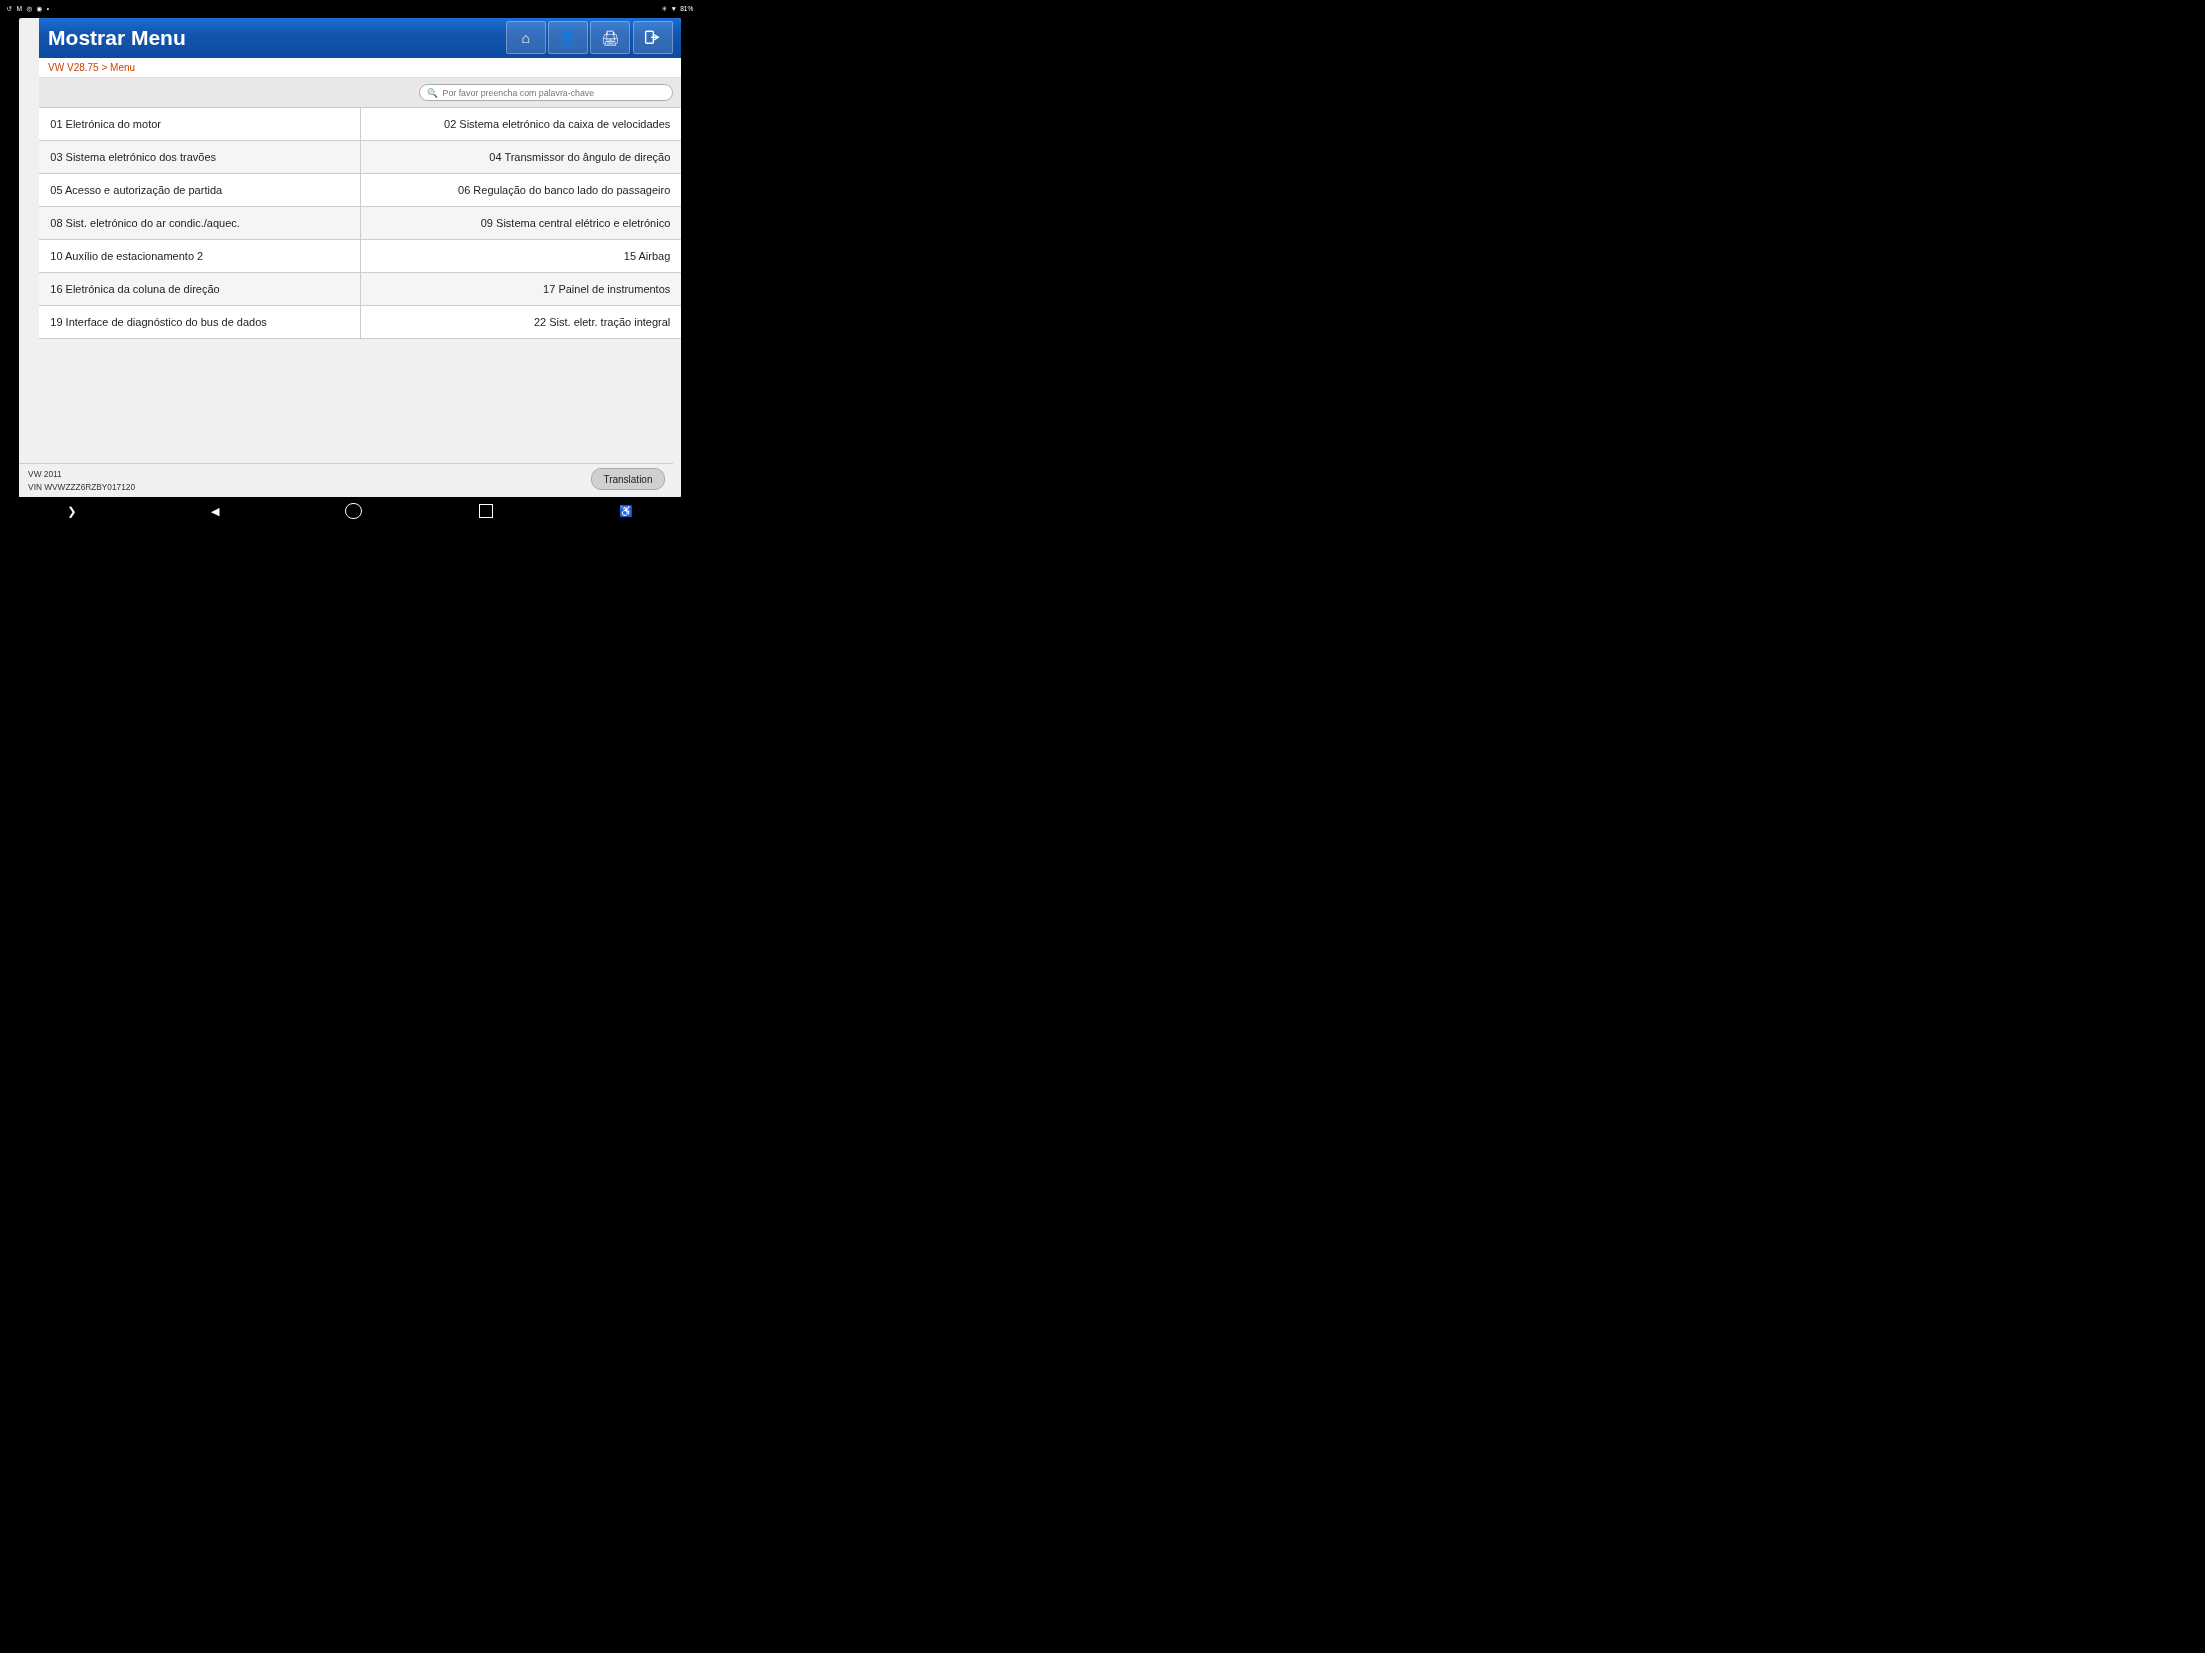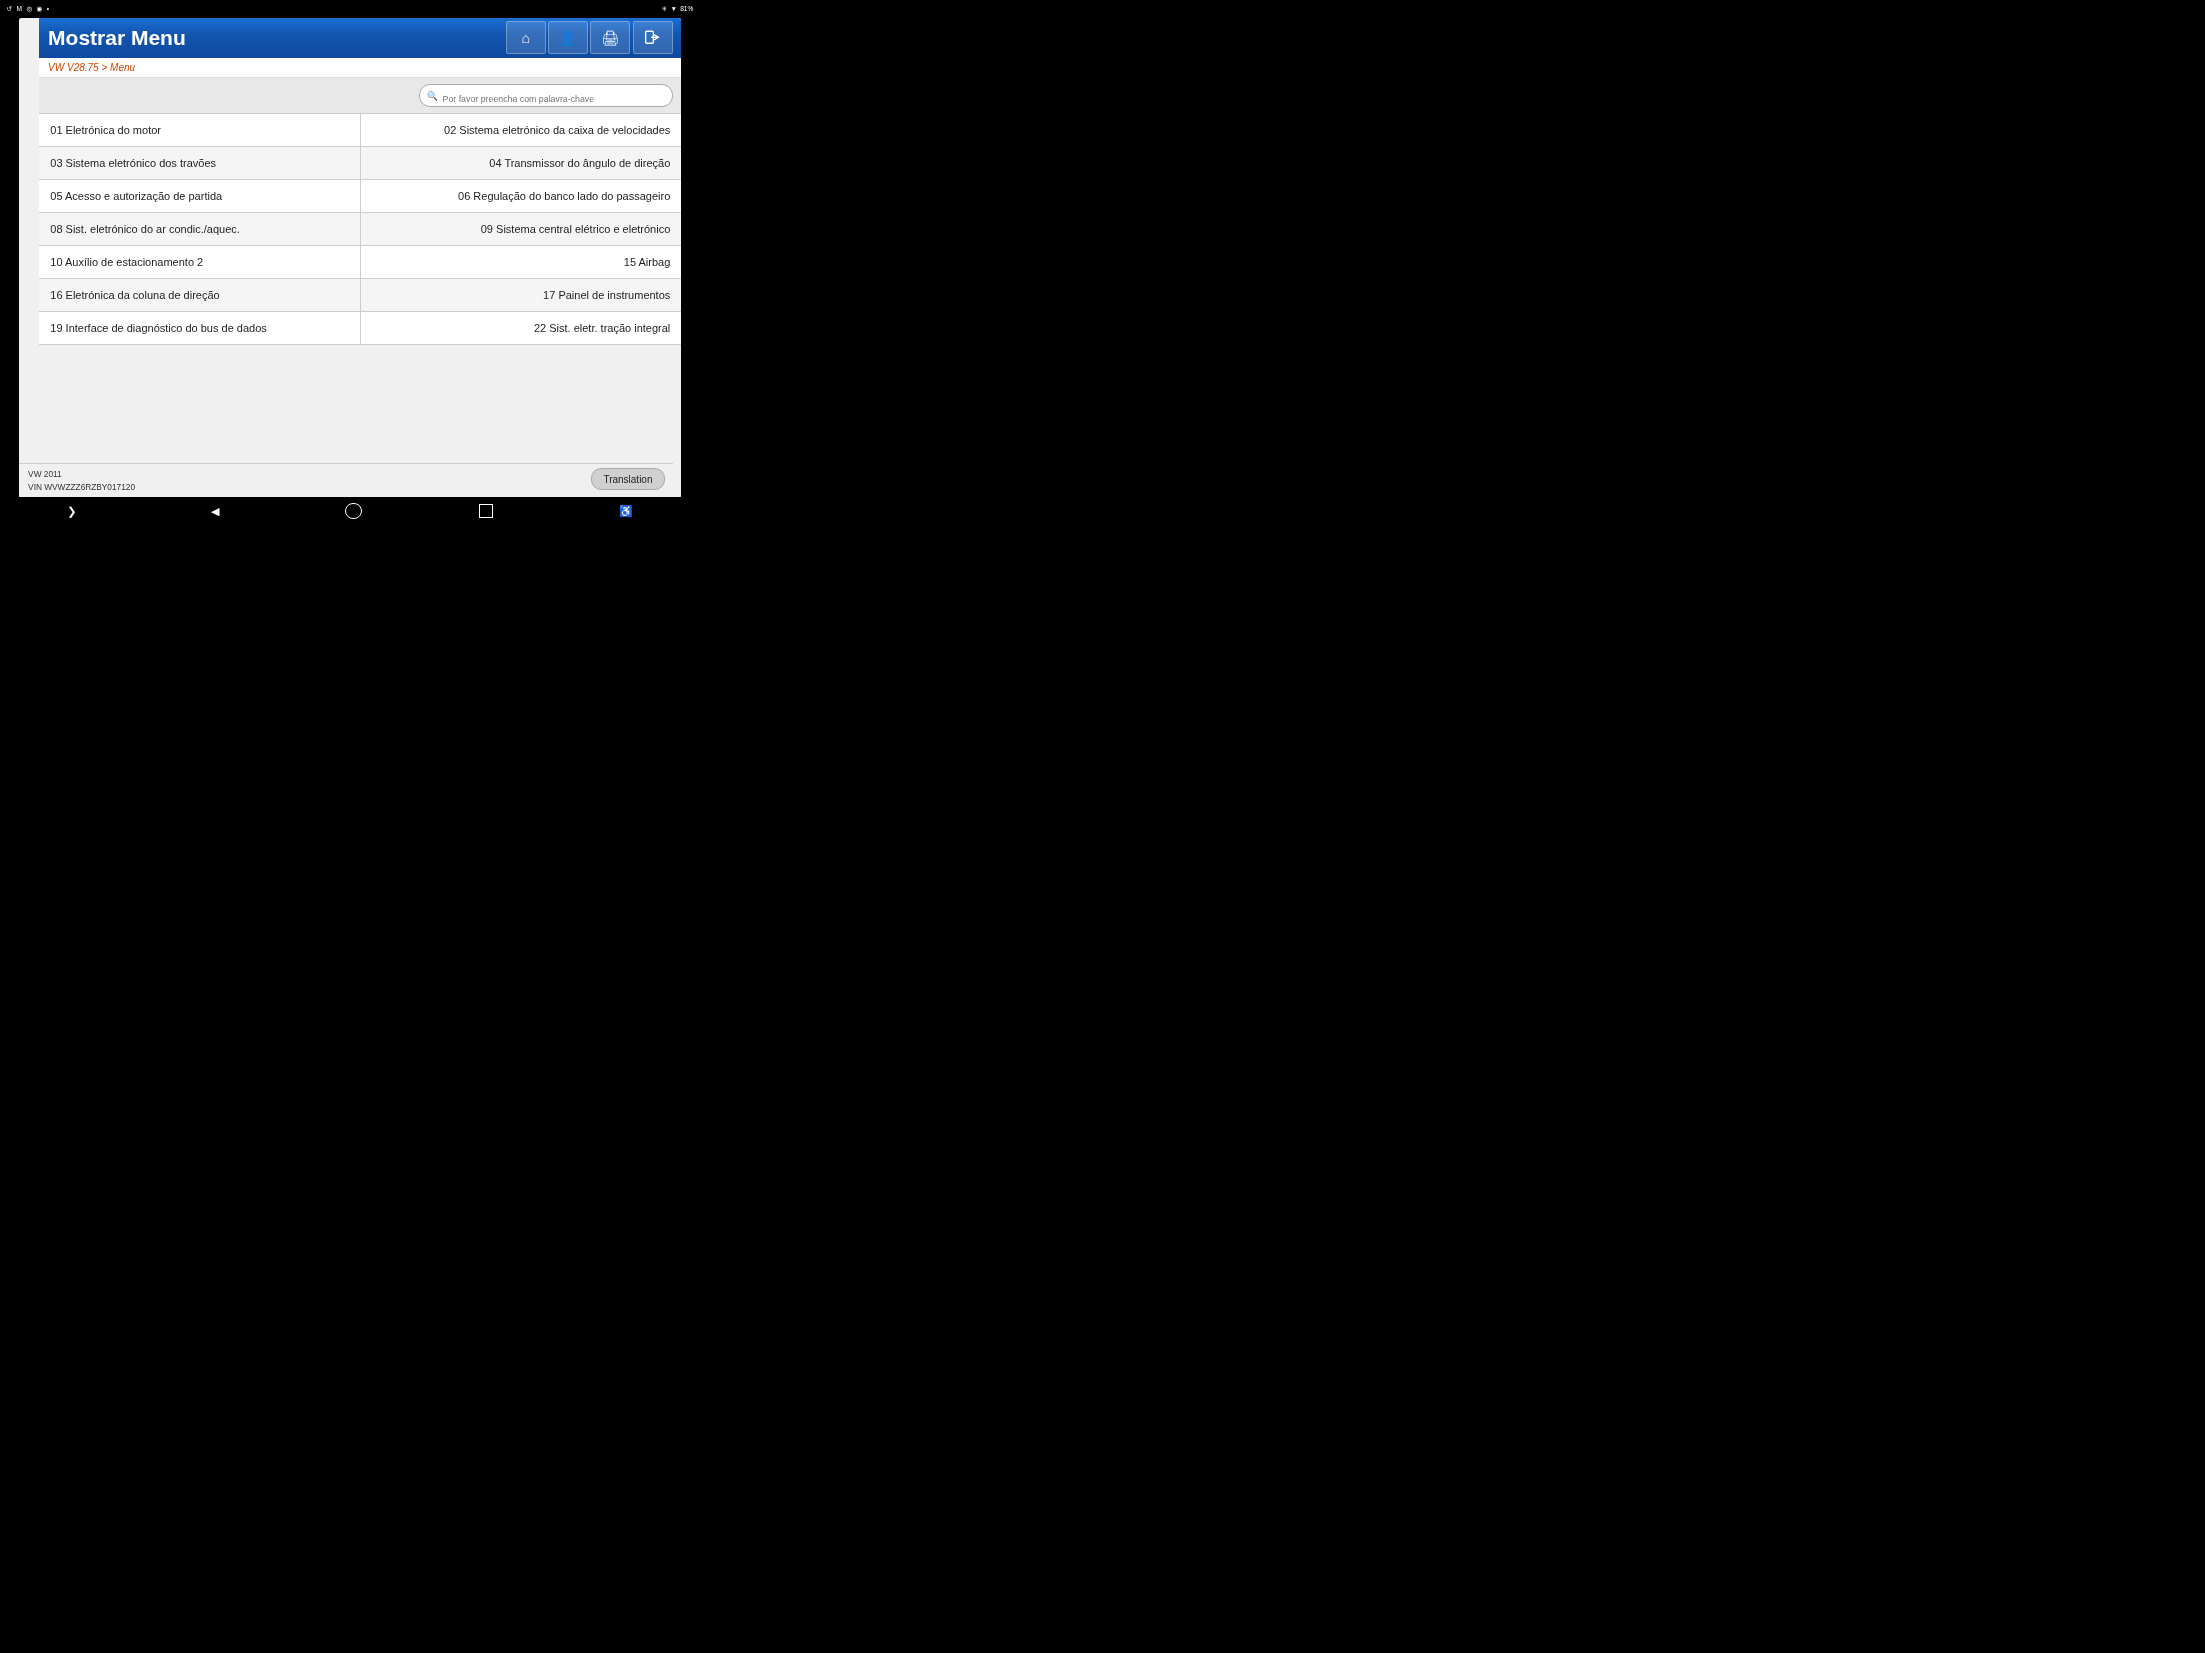--- a/index.html
+++ b/index.html
@@ -84,21 +84,20 @@
 
     
     .breadcrumb-bar {
       background: #fff;
       padding: 4.4px 8.8px;
       border-bottom: 0.6px solid #ddd;
     }
     .breadcrumb-text {
       color: #cc4400;
       font-size: 10px;
-      font-style: italic;
     }
 
     
     .search-bar {
       background: #e8e8e8;
       padding: 5.5px 8.8px;
       display: flex;
       justify-content: flex-end;
       border-bottom: 0.6px solid #ccc;
     }
@@ -116,21 +115,20 @@
       color: #888;
       font-size: 8.8px;
     }
     .search-input {
       border: none;
       outline: none;
       font-size: 8.8px;
       color: #888;
       width: 100%;
       background: transparent;
-      margin-top: 6px;
     }
 
     
     .menu-table {
       background: #fff;
       width: 100%;
       border-collapse: collapse;
     }
     .menu-table td {
       padding: 10px 11px;

